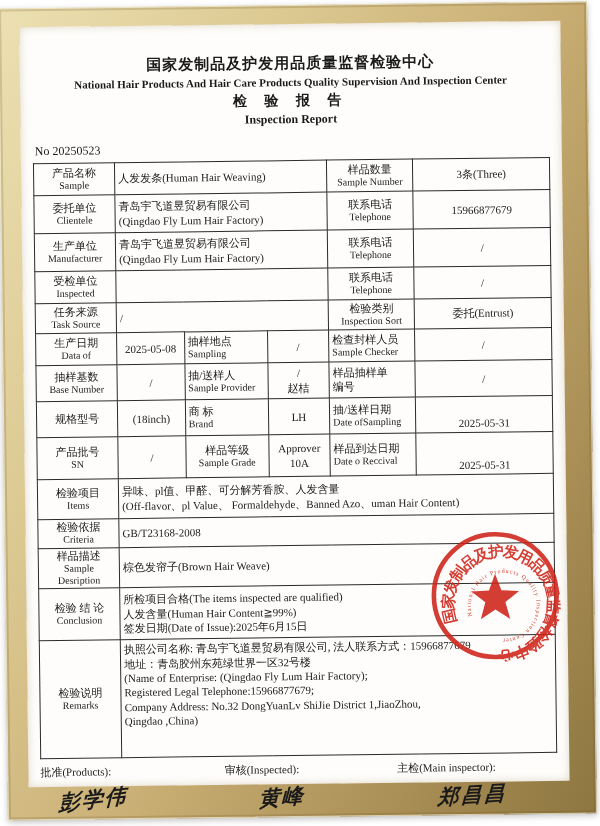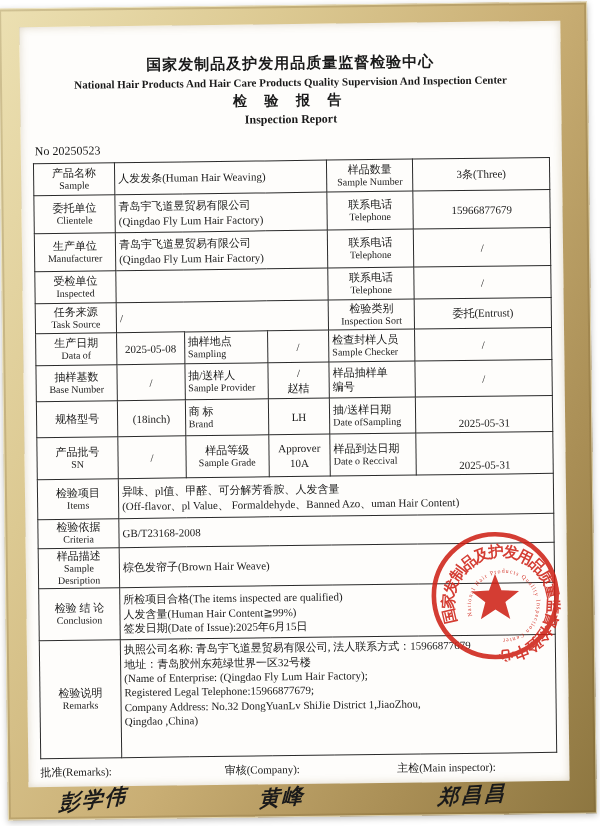--- a/index.html
+++ b/index.html
@@ -272,25 +272,25 @@
           <span class="vline">Registered Legal Telephone:15966877679;</span>
           <span class="vline">Company Address: No.32 DongYuanLv ShiJie District 1,JiaoZhou,</span>
           <span class="vline">Qingdao ,China)</span>
         </td>
       </tr>
     </tbody>
       </table>
 
     <div class="sigs">
       <div class="sig sig-a">
-        <span>批准(Remarks):</span><br>
+        <span>批准(Products):</span><br>
         <span class="sig-name" style="transform:rotate(-6deg) skewX(-8deg);">彭学伟</span>
       </div>
       <div class="sig sig-v">
-        <span>审核(Company):</span><br>
+        <span>审核(Inspected):</span><br>
         <span class="sig-name" style="margin-left:34px;transform:rotate(-4deg) skewX(-6deg);">黄峰</span>
       </div>
       <div class="sig sig-m">
         <span>主检(Main inspector):</span><br>
         <span class="sig-name" style="margin-left:40px;transform:rotate(-3deg) skewX(-6deg);">郑昌昌</span>
       </div>
     </div>
 
     <svg class="stamp" viewBox="0 0 200 200">
       <circle cx="100" cy="100" r="93" fill="none" stroke="#cf2318" stroke-width="7"></circle>

